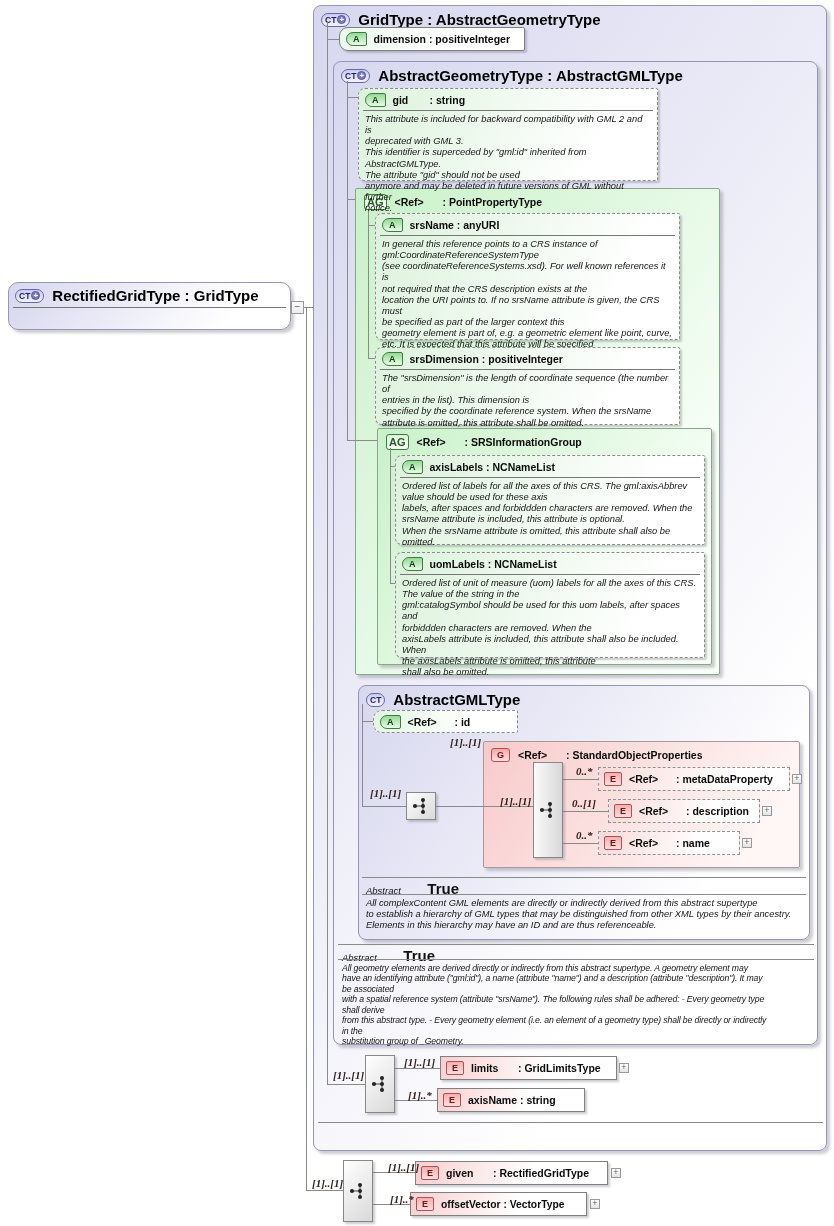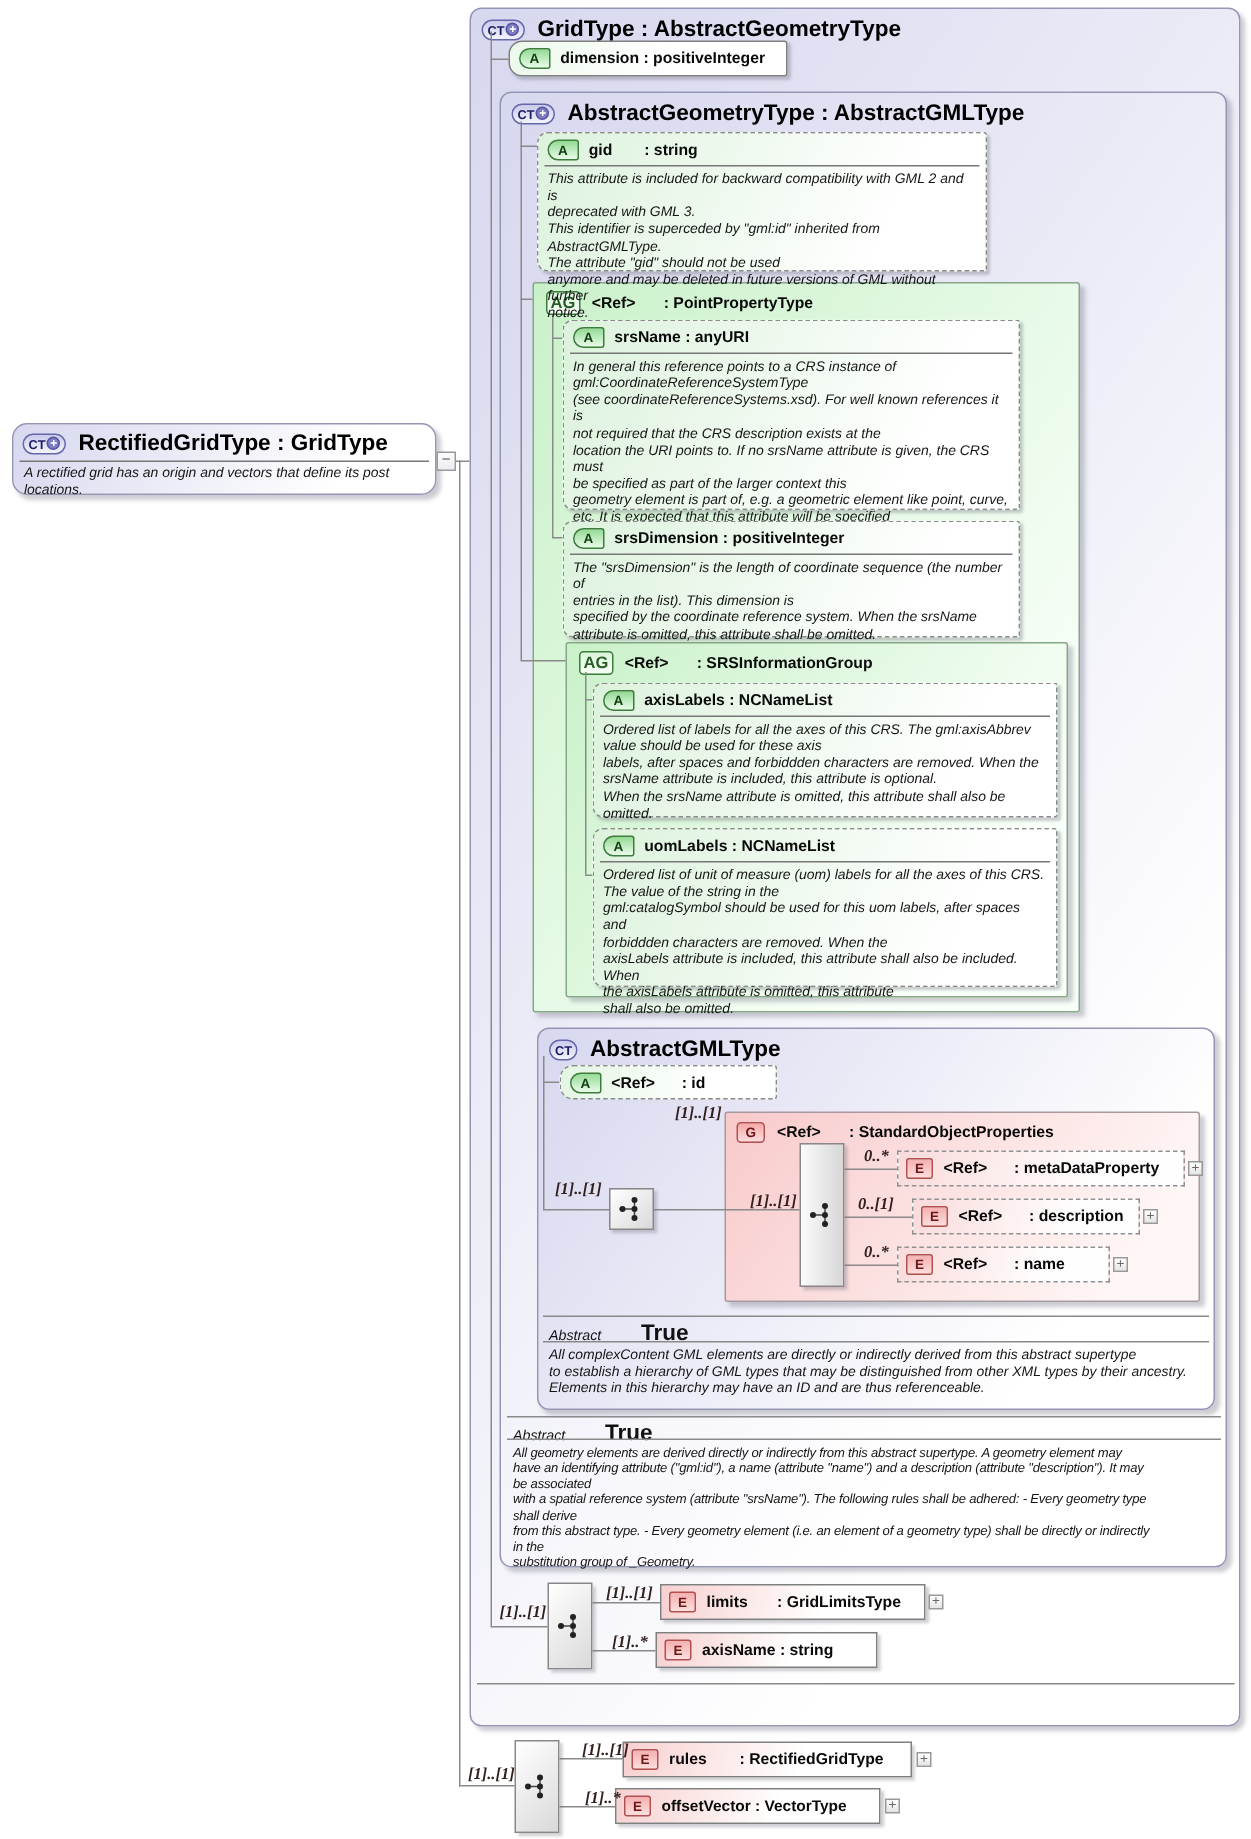--- a/index.html
+++ b/index.html
@@ -116,21 +116,20 @@
 
   <div class="box ctbox shadow" style="left:8px;top:282px;width:283px;height:48px;border-radius:10px;">
     <div class="ct-hdr" style="padding:4px 6px 2px 6px;">
       <span class="badge-ct">
           <span>CT</span>
           <span class="plus-circle">+</span>
         </span>
       <span class="title">RectifiedGridType : GridType</span>
     </div>
     <div class="sep"></div>
-    <div class="anno" style="padding:2px 7px;">A rectified grid has an origin and vectors that define its post locations.</div>
   </div>
 
   <div class="hline" style="left:304px;top:307px;width:9px;"></div>
   <div class="vline" style="left:306px;top:307px;height:884px;"></div>
   <div class="hline" style="left:306px;top:1190px;width:37px;"></div>
   <div class="vline" style="left:327px;top:21px;height:1063px;"></div>
   <div class="hline" style="left:327px;top:39px;width:12px;"></div>
   <div class="hline" style="left:327px;top:1084px;width:38px;"></div>
   <div class="vline" style="left:347px;top:81px;height:359px;"></div>
   <div class="hline" style="left:347px;top:97px;width:11px;"></div>
@@ -333,21 +332,21 @@
 
   <div class="box elem smshadow" style="left:437px;top:1088px;width:148px;height:24px;">
     <span class="badge-e">E</span>
     <span class="bl">axisName : string</span>
   </div>
 
   <div class="hline" style="left:318px;top:1122px;width:505px;"></div>
 
   <div class="box elem smshadow" style="left:415px;top:1161px;width:193px;height:24px;">
     <span class="badge-e">E</span>
-    <span class="bl nm">rules</span>
+    <span class="bl nm">given</span>
     <span class="bl">: RectifiedGridType</span>
   </div>
   <div class="plusbox" style="left:611px;top:1168px;">+</div>
 
   <div class="box elem smshadow" style="left:410px;top:1192px;width:177px;height:24px;">
     <span class="badge-e">E</span>
     <span class="bl" style="font-size:10.3px;">offsetVector : VectorType</span>
   </div>
   <div class="plusbox" style="left:590px;top:1199px;">+</div>
 

